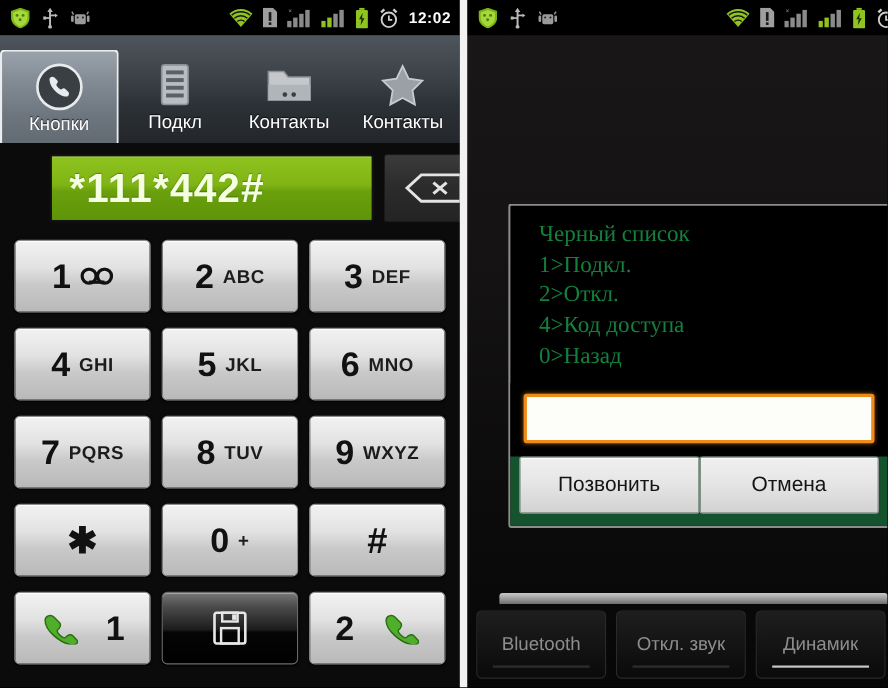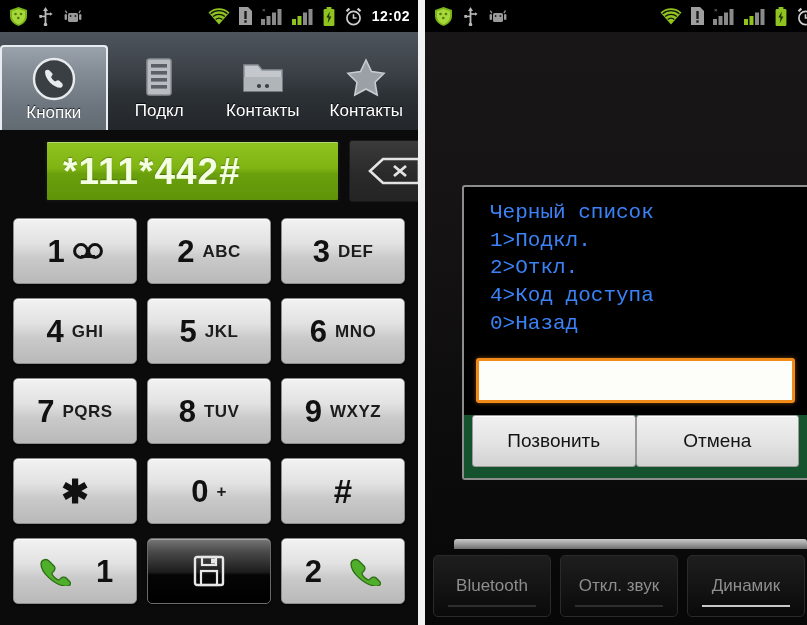--- a/index.html
+++ b/index.html
@@ -137,23 +137,23 @@
   .ussd-dialog {
     position: absolute; top: 185px; left: 37px;
     width: 345px;
     background: #000;
     border: 2px solid #8d8d8d;
     border-right: none;
     border-radius: 3px 0 0 3px;
   }
   .ussd-msg { padding: 12px 0 10px 26px; }
   .ussd-line {
-    color: #3b82f6; font-size: 21px; line-height: 1.32;
+    color: #15803d; font-size: 21px; line-height: 1.32;
     white-space: nowrap;
-    font-family: Liberation Mono, monospace;
+    font-family: Liberation Serif, serif;
   }
   .ussd-line.title { font-size: 21px; }
   .ussd-inputwrap { padding: 10px 12px 12px 12px; background:#000; }
   .ussd-input {
     height: 45px; width: 100%;
     background: #fdfdfa;
     border: 3px solid #f08a18;
     border-radius: 3px;
     box-shadow: 0 0 4px rgba(240,138,24,.5);
   }

